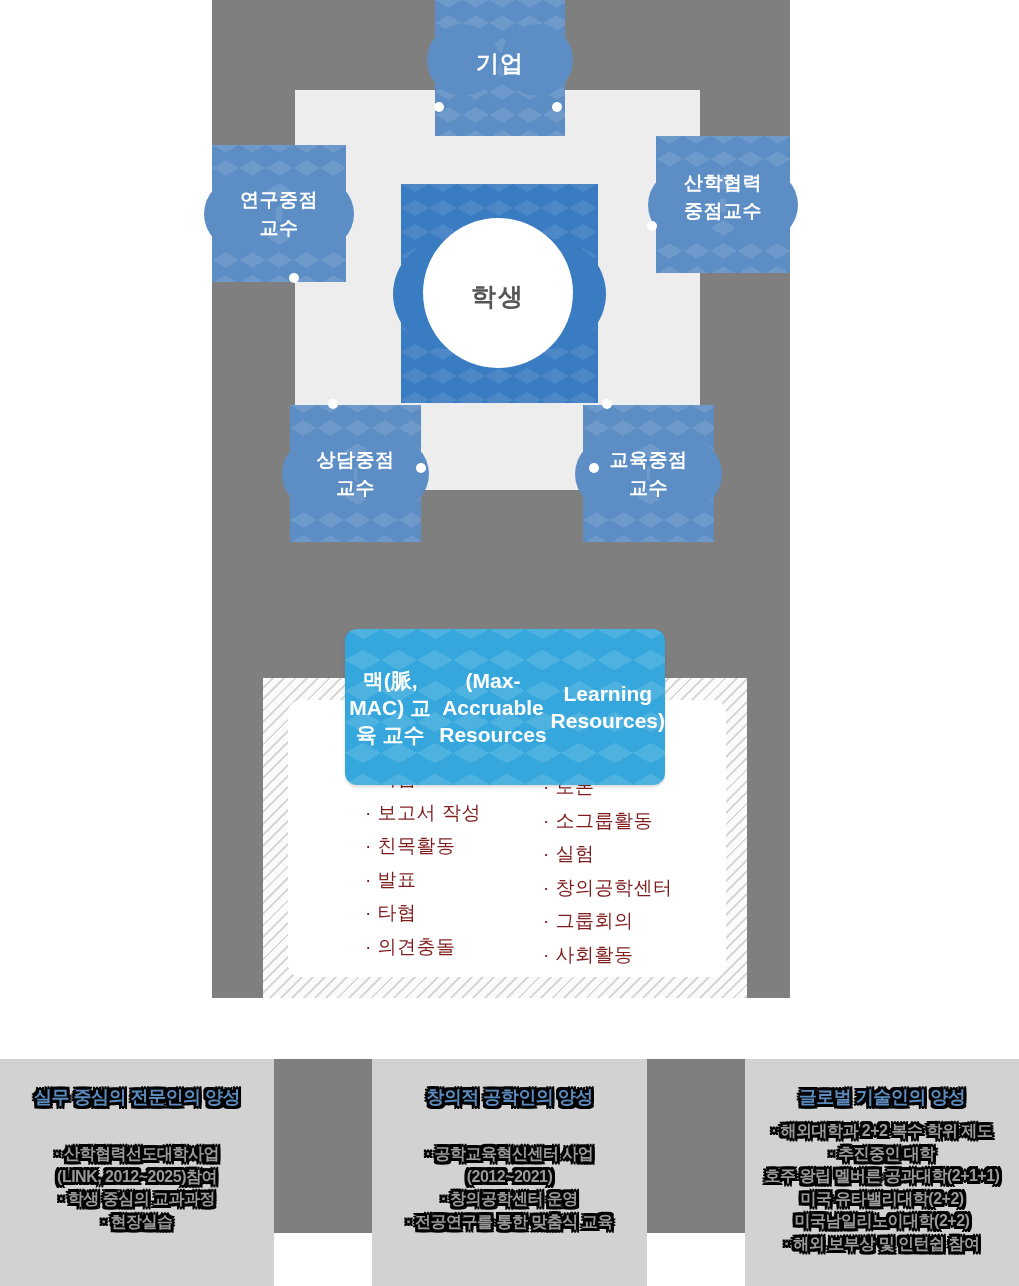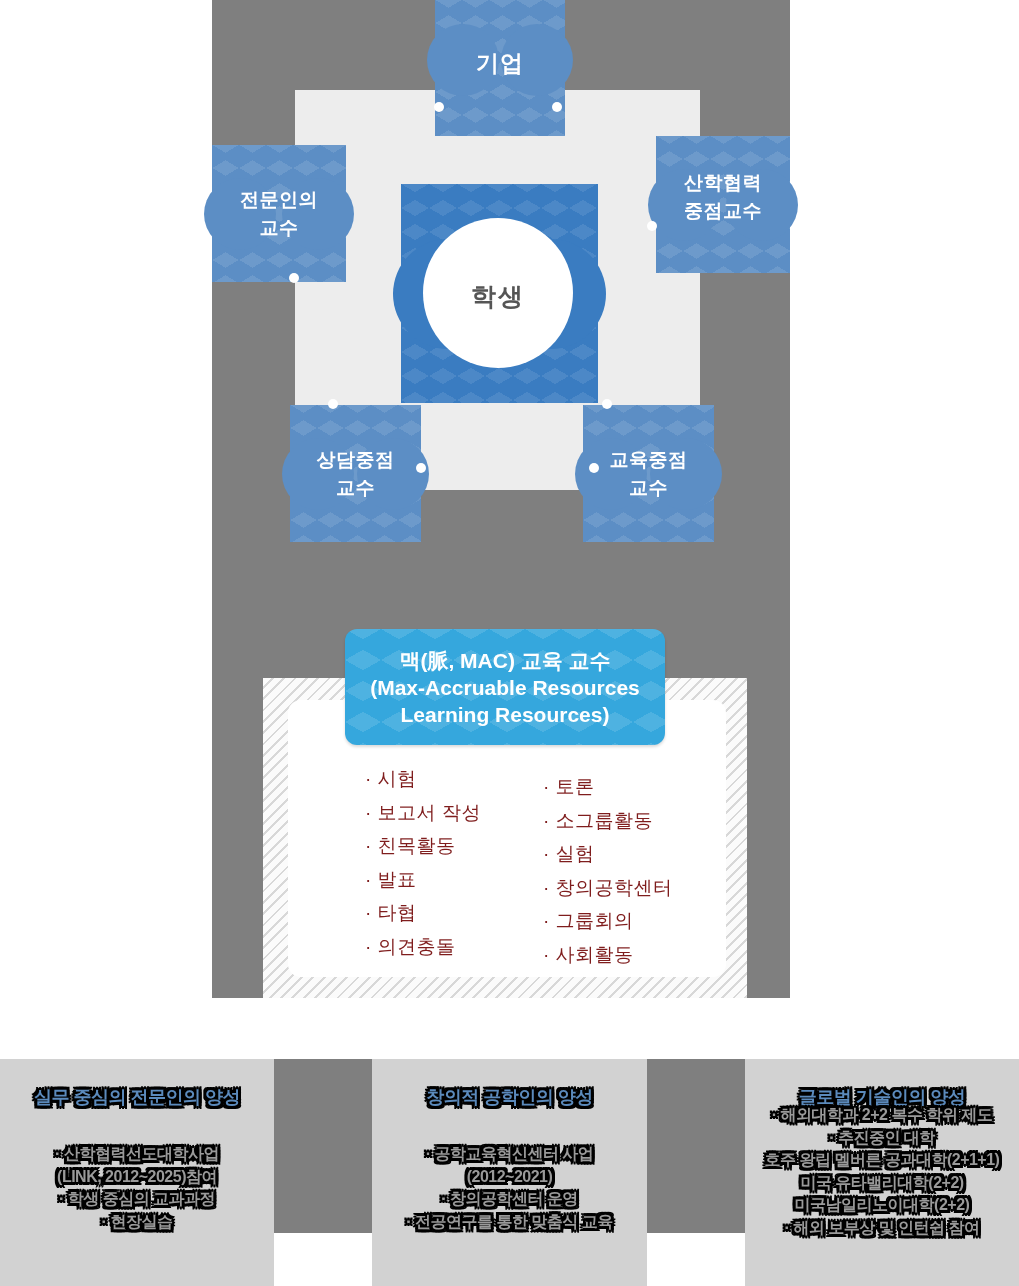--- a/index.html
+++ b/index.html
@@ -70,30 +70,30 @@
     color:#555555; font-weight:bold; font-size:25px; letter-spacing:2px;margin-top:6px;
   }
 
   .dot{
     position:absolute; width:10px; height:10px; border-radius:50%;
     background:#ffffff; z-index:4;
   }
 
   
   .mac-box{
-    position:absolute; left:345px; top:629px; width:320px; height:116px;
+    position:absolute; left:345px; top:629px; width:320px; height:156px;
     border-radius:12px; z-index:6;
     --base:#35a7dd; --t:rgba(255,255,255,0.12);
     background-color:var(--base);
     background-image:
       conic-gradient(from -60deg at 50% 33.4%, var(--t) 0 120deg, transparent 0),
       conic-gradient(from 120deg at 50% 66.6%, var(--t) 0 120deg, transparent 0);
     background-size:36px 31px;
     box-shadow:0 2px 3px rgba(0,0,0,0.15);
-    display:flex; flex-direction:column; align-items:center; justify-content:center;
+    display:flex; flex-direction:row; align-items:center; justify-content:center;
   }
   .mac-box span{
     display:block; color:#ffffff; font-weight:bold; font-size:21px;
     line-height:27px; text-align:center;
   }
 
   
   .hatch{
     position:absolute; left:263px; top:678px; width:484px; height:320px;
     background:repeating-linear-gradient(135deg, #fbfbfb 0 6px, #d8d8d8 6px 8px);
@@ -130,21 +130,21 @@
     text-shadow:
       -2px -2px 0 #000, 0 -2px 0 #000, 2px -2px 0 #000,
       -2px 0 0 #000, 2px 0 0 #000,
       -2px 2px 0 #000, 0 2px 0 #000, 2px 2px 0 #000,
       -3px 0 0 #000, 3px 0 0 #000, 0 -3px 0 #000, 0 3px 0 #000,
       -3px -3px 0 #000, 3px -3px 0 #000, -3px 3px 0 #000, 3px 3px 0 #000;
   }
   .flines{
     position:absolute; top:84px; left:0; width:100%; text-align:center;
   }
-  .fcol-3 .flines{ top:45px; }
+  .fcol-3 .flines{ top:61px; }
   .flines div{
     font-size:16px; font-weight:bold; color:#9a9a9a; line-height:22.5px;
     letter-spacing:-0.5px; white-space:nowrap;
     text-shadow:
       -2px -2px 0 #000, 0 -2px 0 #000, 2px -2px 0 #000,
       -2px 0 0 #000, 2px 0 0 #000,
       -2px 2px 0 #000, 0 2px 0 #000, 2px 2px 0 #000,
       -3px 0 0 #000, 3px 0 0 #000, 0 -3px 0 #000, 0 3px 0 #000,
       -3px -3px 0 #000, 3px -3px 0 #000, -3px 3px 0 #000, 3px 3px 0 #000;
   }
@@ -159,21 +159,21 @@
 
   <div class="petal petal-company">
     <i class="bulge l"></i>
     <i class="bulge r"></i>
     <span class="plabel">기업</span>
   </div>
 
   <div class="petal petal-research">
     <i class="bulge l"></i>
     <i class="bulge r"></i>
-    <span class="pl1">전문인의</span>
+    <span class="pl1">연구중점</span>
     <span class="pl2">교수</span>
   </div>
 
   <div class="petal petal-industry">
     <i class="bulge l"></i>
     <i class="bulge r"></i>
     <div class="plines">
       <span class="pl1">산학협력</span>
       <span class="pl2">중점교수</span>
     </div>

